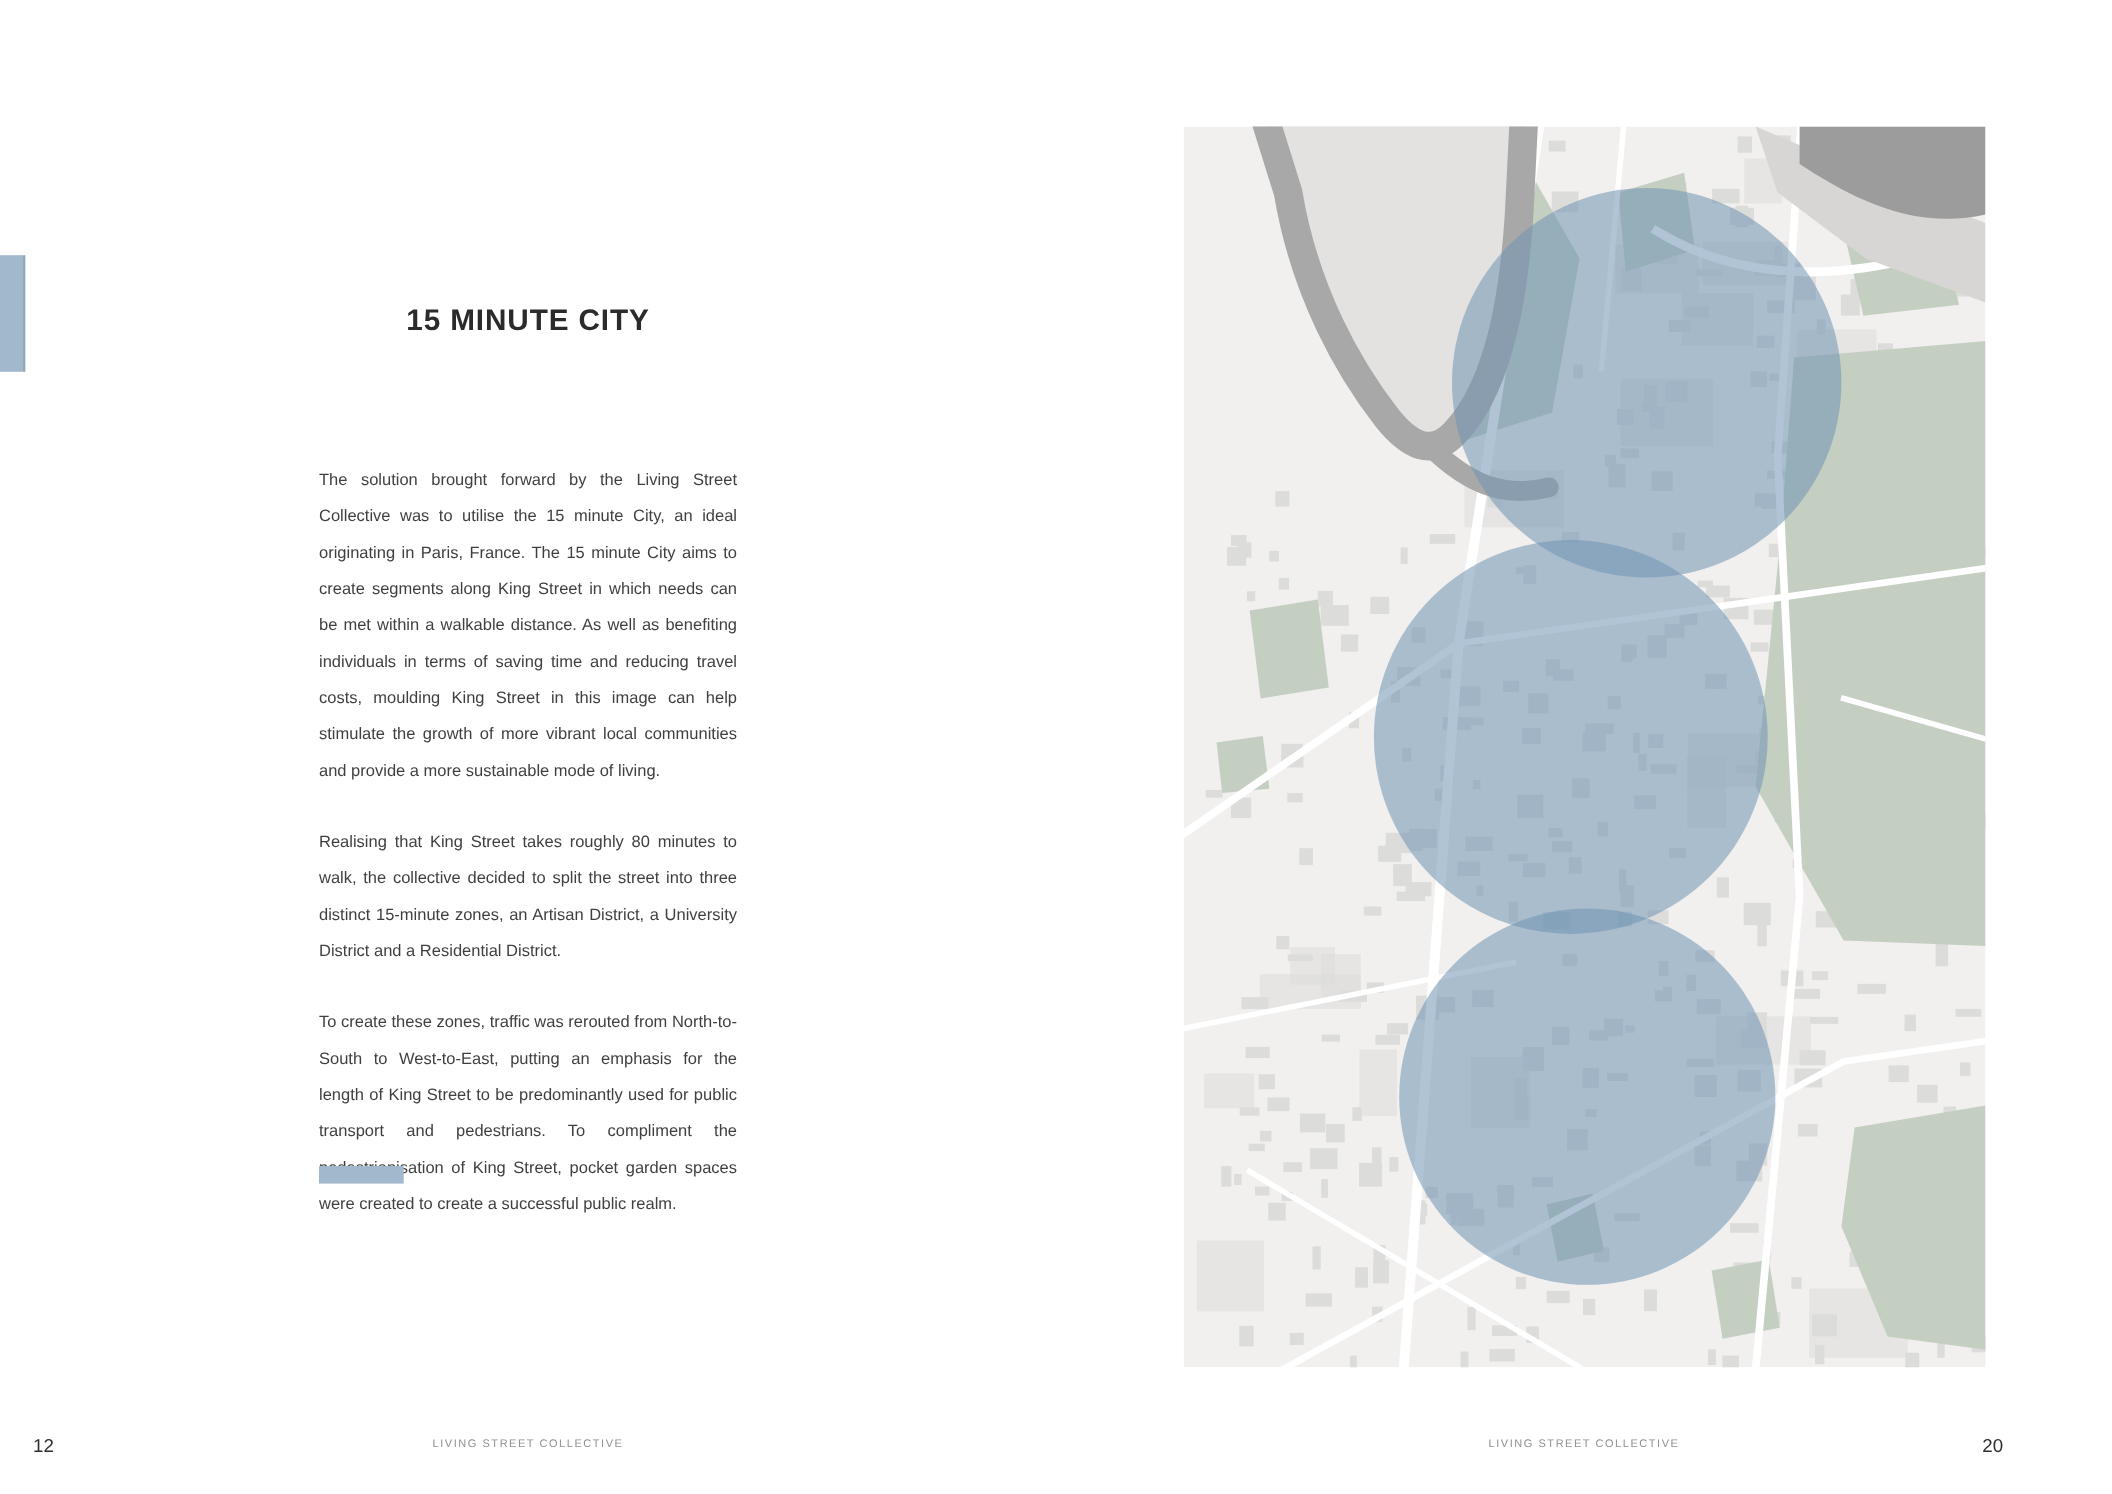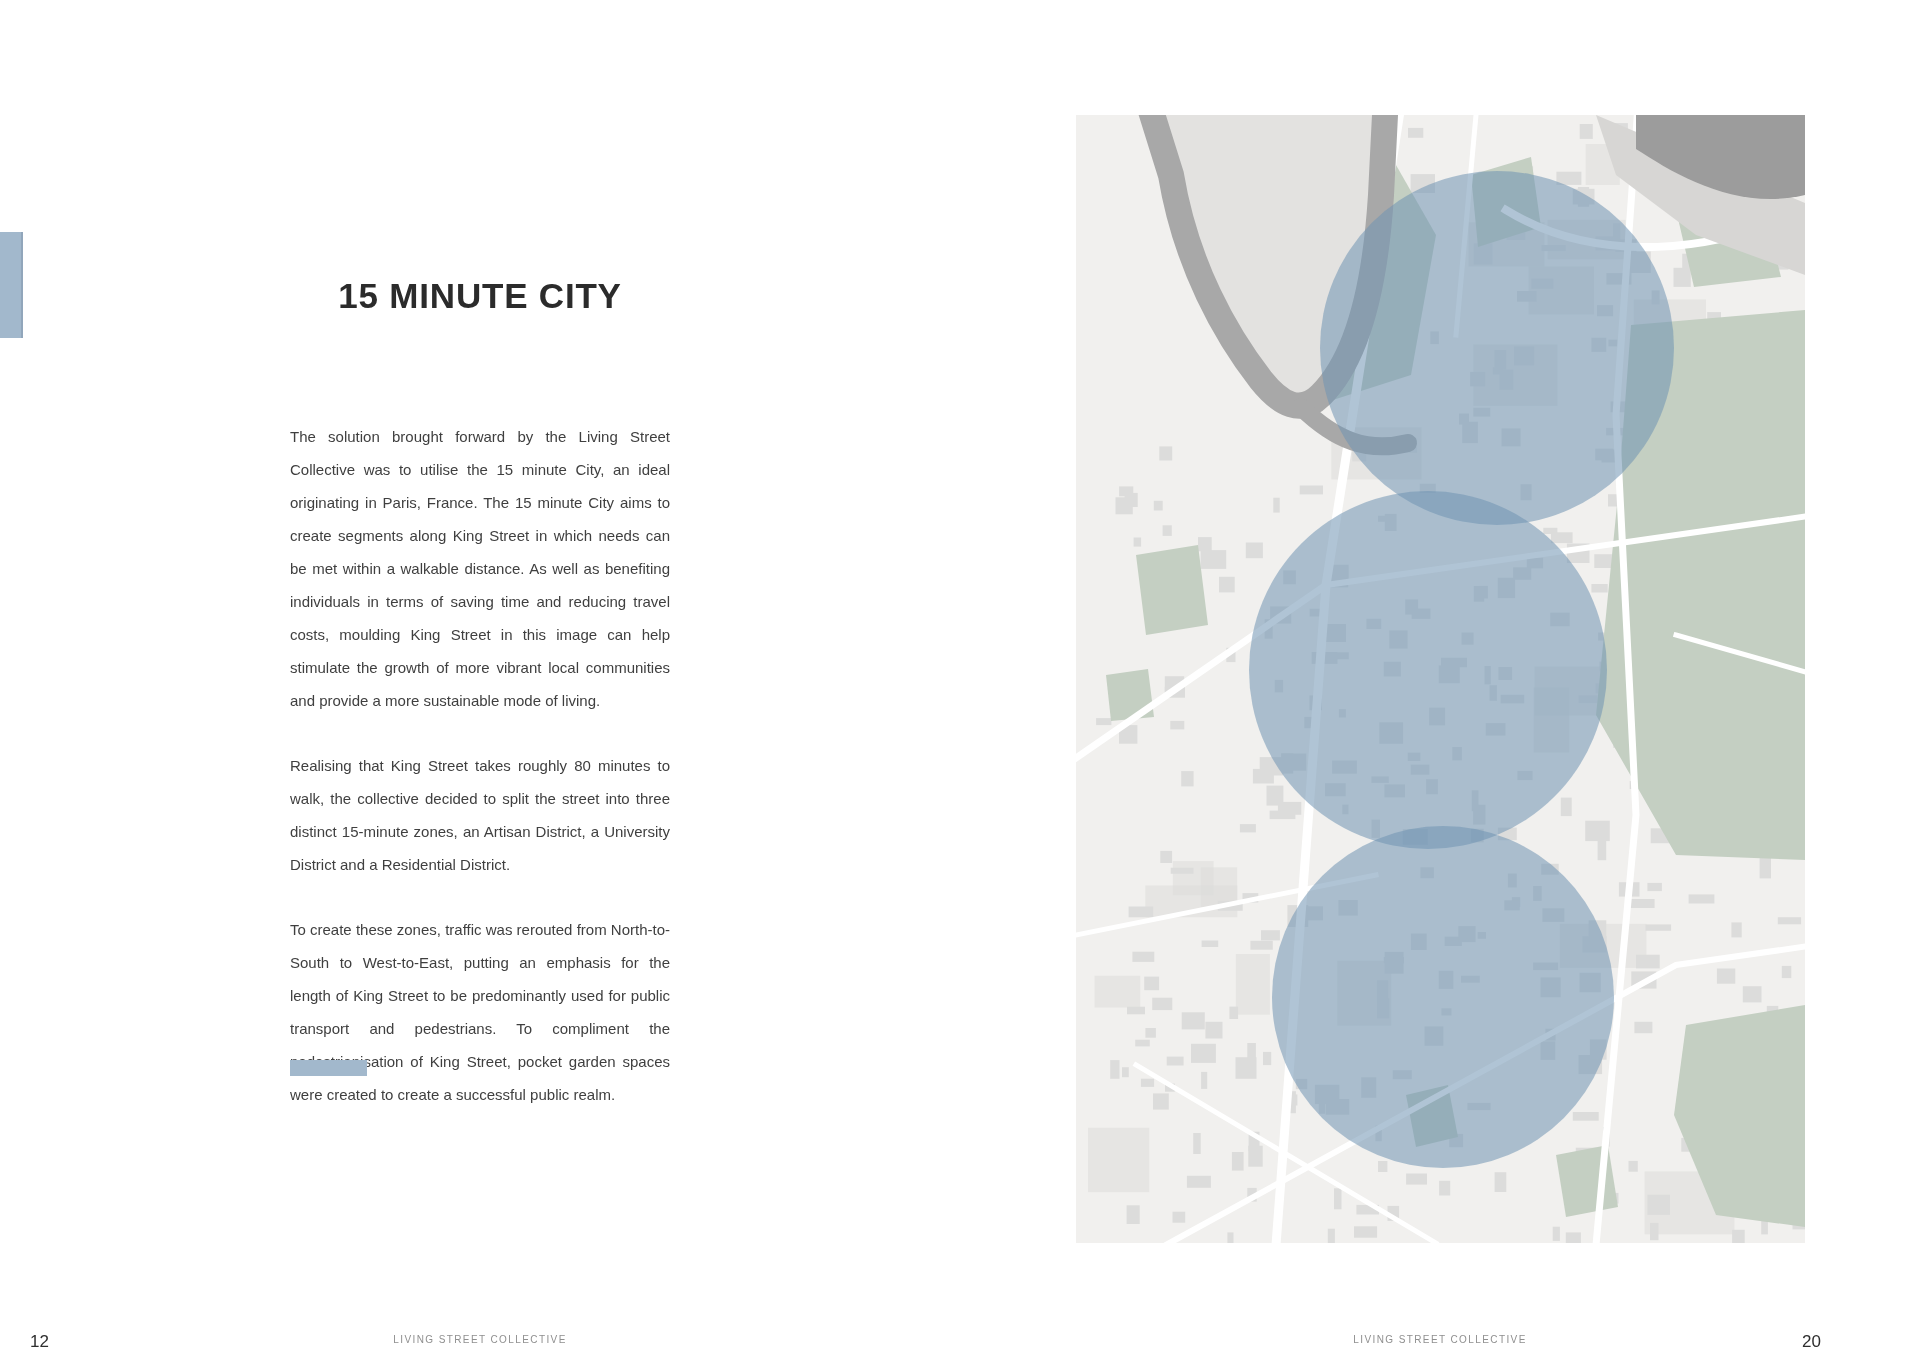--- a/index.html
+++ b/index.html
@@ -14,21 +14,21 @@
   .accent-tab{
     position:absolute;left:0;top:232px;width:21px;height:106px;
     background:var(--accent,#a2b8cc);
     border-right:2px solid rgba(70,90,110,.18);
   }
 
   
   .page-title{
     position:absolute;left:290px;top:276px;width:380px;margin:0;
     text-align:center;
-    font-size:35px;font-weight:bold;letter-spacing:.8px;
+    font-size:27px;font-weight:bold;letter-spacing:.8px;
     color:var(--title,#2b2b2b);
   }
   .body-copy{
     position:absolute;left:290px;top:420px;width:380px;
     color:var(--text,#3f3f3f);
     font-size:15px;line-height:33px;
   }
   .body-copy p{margin:0 0 32px 0;text-align:justify;}
   .accent-bar{
     position:absolute;left:290px;top:1060px;width:77px;height:16px;
@@ -45,21 +45,21 @@
   .map-parcels rect{fill:var(--map-building,#dcdcdb);opacity:.55;}
   .map-greens polygon{fill:var(--map-green,#c4cfc2);}
   .map-streets path{stroke:#ffffff;fill:none;stroke-linecap:square;}
   .river-band{fill:var(--map-island,#e3e2e0);stroke:var(--map-river,#a8a8a8);stroke-width:26;stroke-linejoin:round;}
   .river-arm{fill:none;stroke:var(--map-river,#a8a8a8);stroke-width:18;stroke-linecap:round;}
   .map-dark-blob{fill:var(--map-dark,#9c9c9c);}
   .map-dark-shelf{fill:#d7d6d4;}
   .zone-circle{fill:var(--zone,#7093b3);fill-opacity:.55;}
 
   
-  .footer-row{position:absolute;left:0;top:1332px;width:1849px;height:24px;}
+  .footer-row{position:absolute;left:0;top:1305px;width:1849px;height:24px;}
   .page-num{
     position:absolute;font-size:17px;font-weight:500;color:#2e2e2e;
   }
   .page-num.left{left:30px;top:0;}
   .page-num.right{right:28px;top:0;}
   .running-foot{
     position:absolute;top:2px;width:380px;text-align:center;
     font-size:10px;letter-spacing:1.4px;color:var(--muted,#8f8f8f);
   }
   .running-foot.left{left:290px;}

